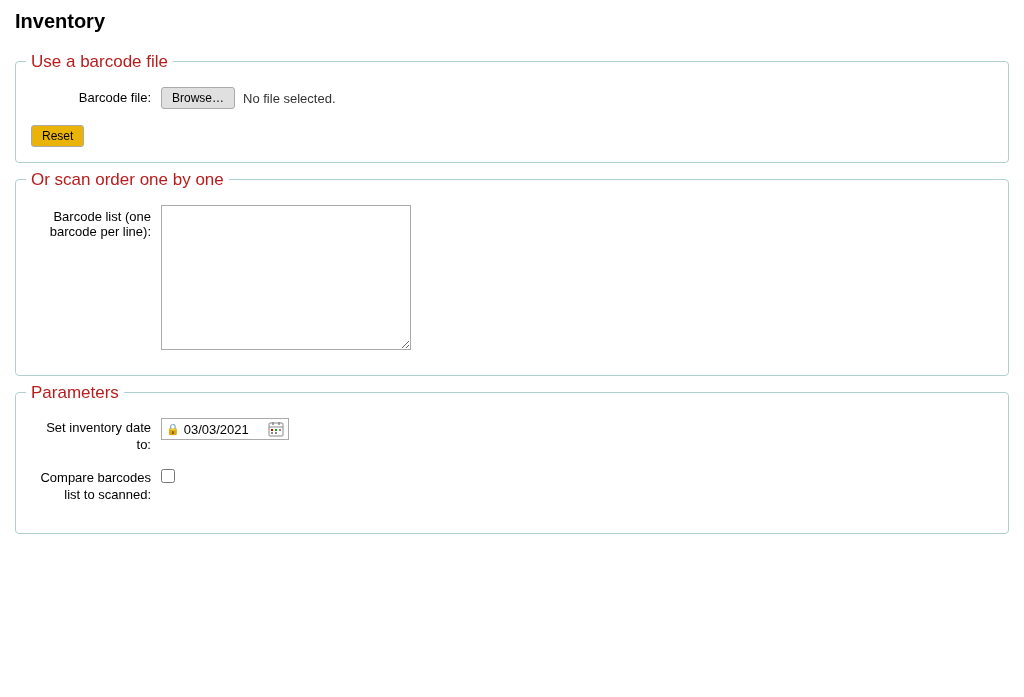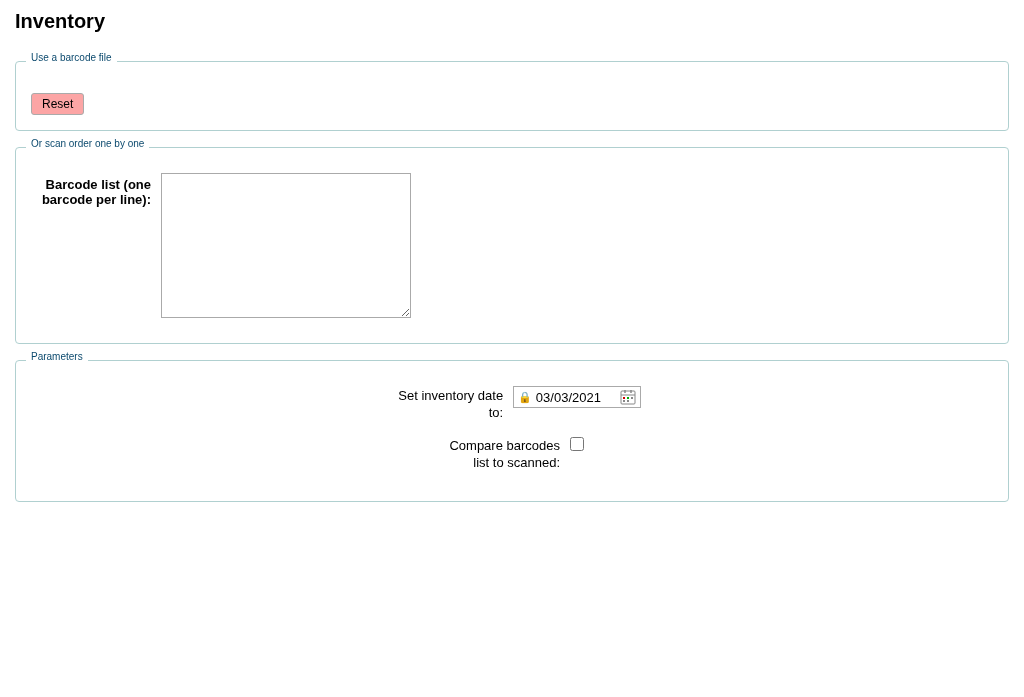--- a/index.html
+++ b/index.html
@@ -29,22 +29,22 @@
       margin-bottom: 16px;
       position: relative;
     }
 
     .fieldset-legend {
       position: absolute;
       top: -10px;
       left: 10px;
       background: #fff;
       padding: 0 5px;
-      font-size: 10px;
-      color: #0c4a6e;
+      font-size: 17px;
+      color: #b91c1c;
     }
 
     .form-row {
       display: flex;
       align-items: flex-start;
       margin-bottom: 10px;
     }
 
     .form-label {
       text-align: right;
@@ -69,41 +69,40 @@
       font-size: 12px;
       cursor: pointer;
     }
 
     .no-file-text {
       font-size: 13px;
       color: #333;
     }
 
     .reset-btn {
-      background: #fca5a5;
+      background: #eab308;
       border: 1px solid #aaa;
       border-radius: 3px;
       padding: 3px 10px;
       font-size: 12px;
       cursor: pointer;
       margin-top: 6px;
     }
 
     textarea.barcode-list {
       width: 250px;
       height: 145px;
       border: 1px solid #aaa;
       resize: both;
       font-size: 12px;
       padding: 4px;
     }
 
     .barcode-section .form-label {
       padding-top: 4px;
-      font-weight: bold;
     }
 
     .date-input-wrapper {
       display: flex;
       align-items: center;
       border: 1px solid #aaa;
       padding: 2px 4px;
       background: #fff;
       gap: 4px;
     }
@@ -126,21 +125,20 @@
       cursor: pointer;
       padding: 0;
       display: flex;
       align-items: center;
     }
 
     .params-form-row {
       display: flex;
       align-items: flex-start;
       margin-bottom: 14px;
-      justify-content: center;
     }
 
     .params-label {
       text-align: right;
       width: 130px;
       min-width: 130px;
       padding-right: 10px;
       padding-top: 2px;
       font-size: 13px;
       line-height: 1.3;
@@ -158,20 +156,27 @@
     }
   </style>
 </head>
 <body>
 
 <h1>Inventory</h1>
 
 <div class="fieldset-box">
   <span class="fieldset-legend">Use a barcode file</span>
   <div class="section-content">
+    <div class="form-row">
+      <div class="form-label">Barcode file:</div>
+      <div class="form-control">
+        <button class="browse-btn">Browse…</button>
+        <span class="no-file-text">No file selected.</span>
+      </div>
+    </div>
     <div style="padding-left:0;">
       <button class="reset-btn">Reset</button>
     </div>
   </div>
 </div>
 
 <div class="fieldset-box barcode-section">
   <span class="fieldset-legend">Or scan order one by one</span>
   <div class="section-content">
     <div class="form-row">

